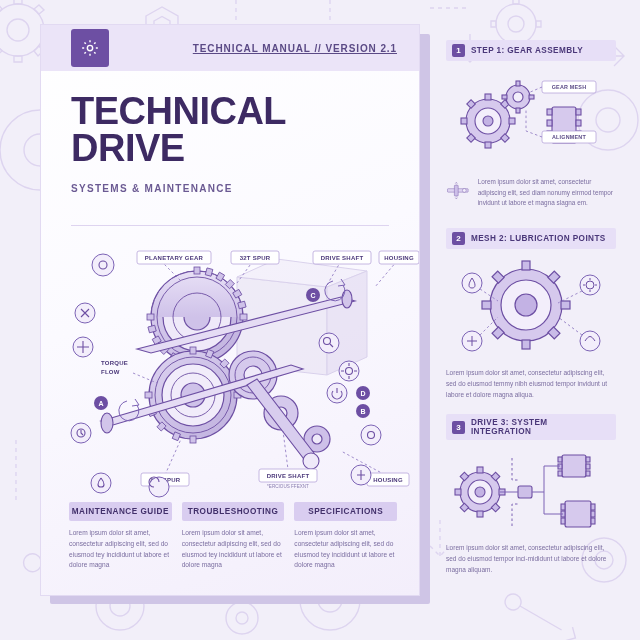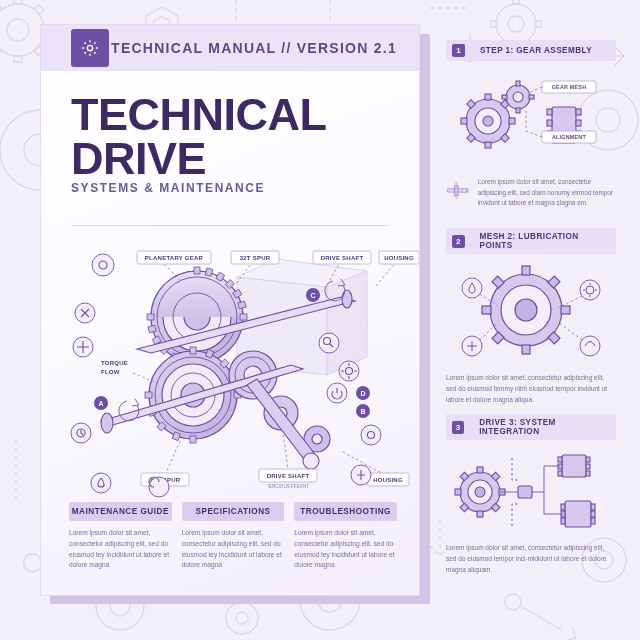--- a/index.html
+++ b/index.html
@@ -34,30 +34,30 @@
     background:#ebe4f8;
     display:flex;align-items:center;
   }
   .poster-header .badge{
     width:38px;height:38px;margin-left:30px;background:#6d4fa3;
     display:flex;align-items:center;justify-content:center;color:#fff;
     border-radius:3px;
   }
   .poster-header .hdr-text{
     margin-left:auto;margin-right:22px;
-    font-size:14px;letter-spacing:.09em;color:#5b4a86;font-weight:700;
+    font-size:10px;letter-spacing:.09em;color:#5b4a86;font-weight:700;text-decoration:underline;
   }
   .title-block{position:absolute;left:30px;top:68px;right:24px;}
   .title-block h1{
-    margin:0;font-size:45px;line-height:.98;font-weight:800;
+    margin:0;font-size:38px;line-height:.98;font-weight:800;
     color:#3d2a63;letter-spacing:-0.5px;
   }
   .title-block h1 .l2{display:block;}
   .title-block .sub{
-    margin-top:0;font-size:12px;letter-spacing:.13em;color:#6b5a93;
+    margin-top:16px;font-size:10px;letter-spacing:.13em;color:#6b5a93;
     font-weight:600;
   }
   .title-rule{
     position:absolute;left:30px;top:200px;width:318px;height:1px;background:#ded4f0;
   }
 
   
   .blueprint{position:absolute;left:0;top:200px;width:378px;height:290px;}
   .blueprint svg{display:block;}
 
@@ -81,21 +81,21 @@
   }
   .step{margin-bottom:6px;}
   .step-head{
     display:flex;align-items:center;gap:6px;
     background:#e7dff7;border-radius:2px;padding:4px 6px;
   }
   .step-num{
     width:13px;height:13px;background:#6d4fa3;color:#fff;border-radius:2px;
     font-size:8px;font-weight:700;display:flex;align-items:center;justify-content:center;
   }
-  .step-title{font-size:8.2px;font-weight:700;letter-spacing:.05em;color:#4a3779;margin-left:9px;}
+  .step-title{font-size:8.2px;font-weight:700;letter-spacing:.05em;color:#4a3779;}
   .step-art{margin-top:8px;}
   .step-art svg{display:block;}
   .step-body{
     font-size:6.5px;line-height:1.66;color:#7b6ea0;margin-top:7px;
   }
   .step1-row{display:flex;align-items:flex-start;gap:8px;margin-top:6px;}
   .step1-row .txt{font-size:6.4px;line-height:1.65;color:#7b6ea0;padding-top:10px;}
 
   
   .tag{font-size:6px;fill:#4a3779;font-weight:700;letter-spacing:.04em;}
@@ -417,25 +417,25 @@
           </g>
         </svg>
       </div>
 
       <div class="cols">
         <div class="col">
           <div class="chip">MAINTENANCE GUIDE</div>
           <div class="body">Lorem ipsum dolor sit amet, consectetur adipiscing elit, sed do eiusmod tey incididunt ut labore et dolore magna</div>
         </div>
         <div class="col">
-          <div class="chip">SPECIFICATIONS</div>
+          <div class="chip">TROUBLESHOOTING</div>
           <div class="body">Lorem ipsum dolor sit amet, consectetur adipiscing elit, sed do eiusmod tey incididunt ut labore et dolore magna</div>
         </div>
         <div class="col">
-          <div class="chip">TROUBLESHOOTING</div>
+          <div class="chip">SPECIFICATIONS</div>
           <div class="body">Lorem ipsum dolor sit amet, consectetur adipiscing elit, sed do eiusmod tey incididunt ut labore et dolore magna</div>
         </div>
       </div>
 
     </div>
   </div>
 
   <div class="right">
 
     <div class="step" style="height:182px;">

